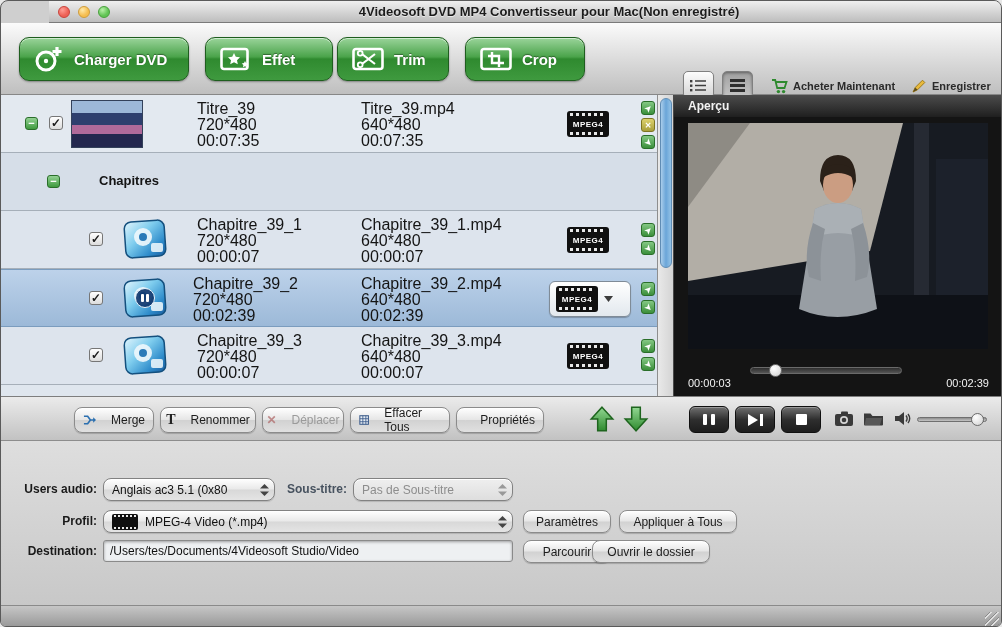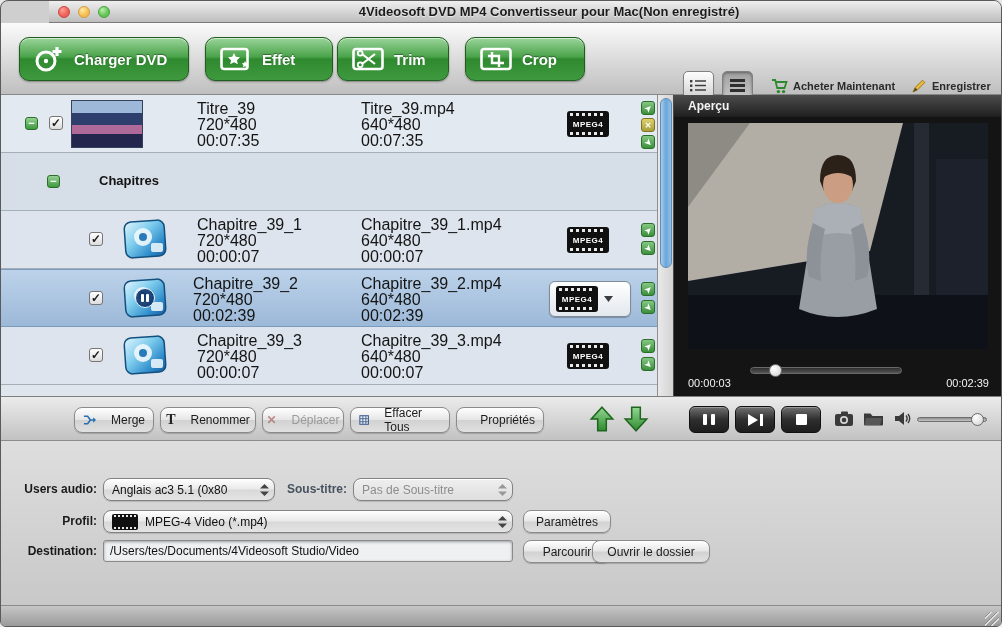--- a/index.html
+++ b/index.html
@@ -486,20 +486,23 @@
       <span class="minifilm" style="margin-right:7px"></span>
       <span class="val">MPEG-4 Video (*.mp4)</span>
       <svg width="9" height="12" viewBox="0 0 9 12">
         <polygon points="4.5,0 9,4.5 0,4.5" fill="#444"></polygon>
           <polygon points="0,7.5 9,7.5 4.5,12" fill="#444"></polygon>
       </svg>
     </div>
     <div class="macbtn" style="left:522px;top:69px;width:88px;height:23px">
       <span>Paramètres</span>
     </div>
+    <div class="macbtn" style="left:618px;top:69px;width:118px;height:23px">
+      <span>Appliquer à Tous</span>
+    </div>
 
     <div class="blabel" style="left:8px;top:103px">Destination:</div>
     <input class="tfield" style="left: 102px; top: 99px; width: 410px;" readonly="" value="/Users/tes/Documents/4Videosoft Studio/Video">
     <div class="macbtn" style="left:522px;top:99px;width:88px;height:23px">
       <span>Parcourir</span>
     </div>
     <div class="macbtn" style="left:591px;top:99px;width:118px;height:23px">
       <span>Ouvrir le dossier</span>
     </div>
 

